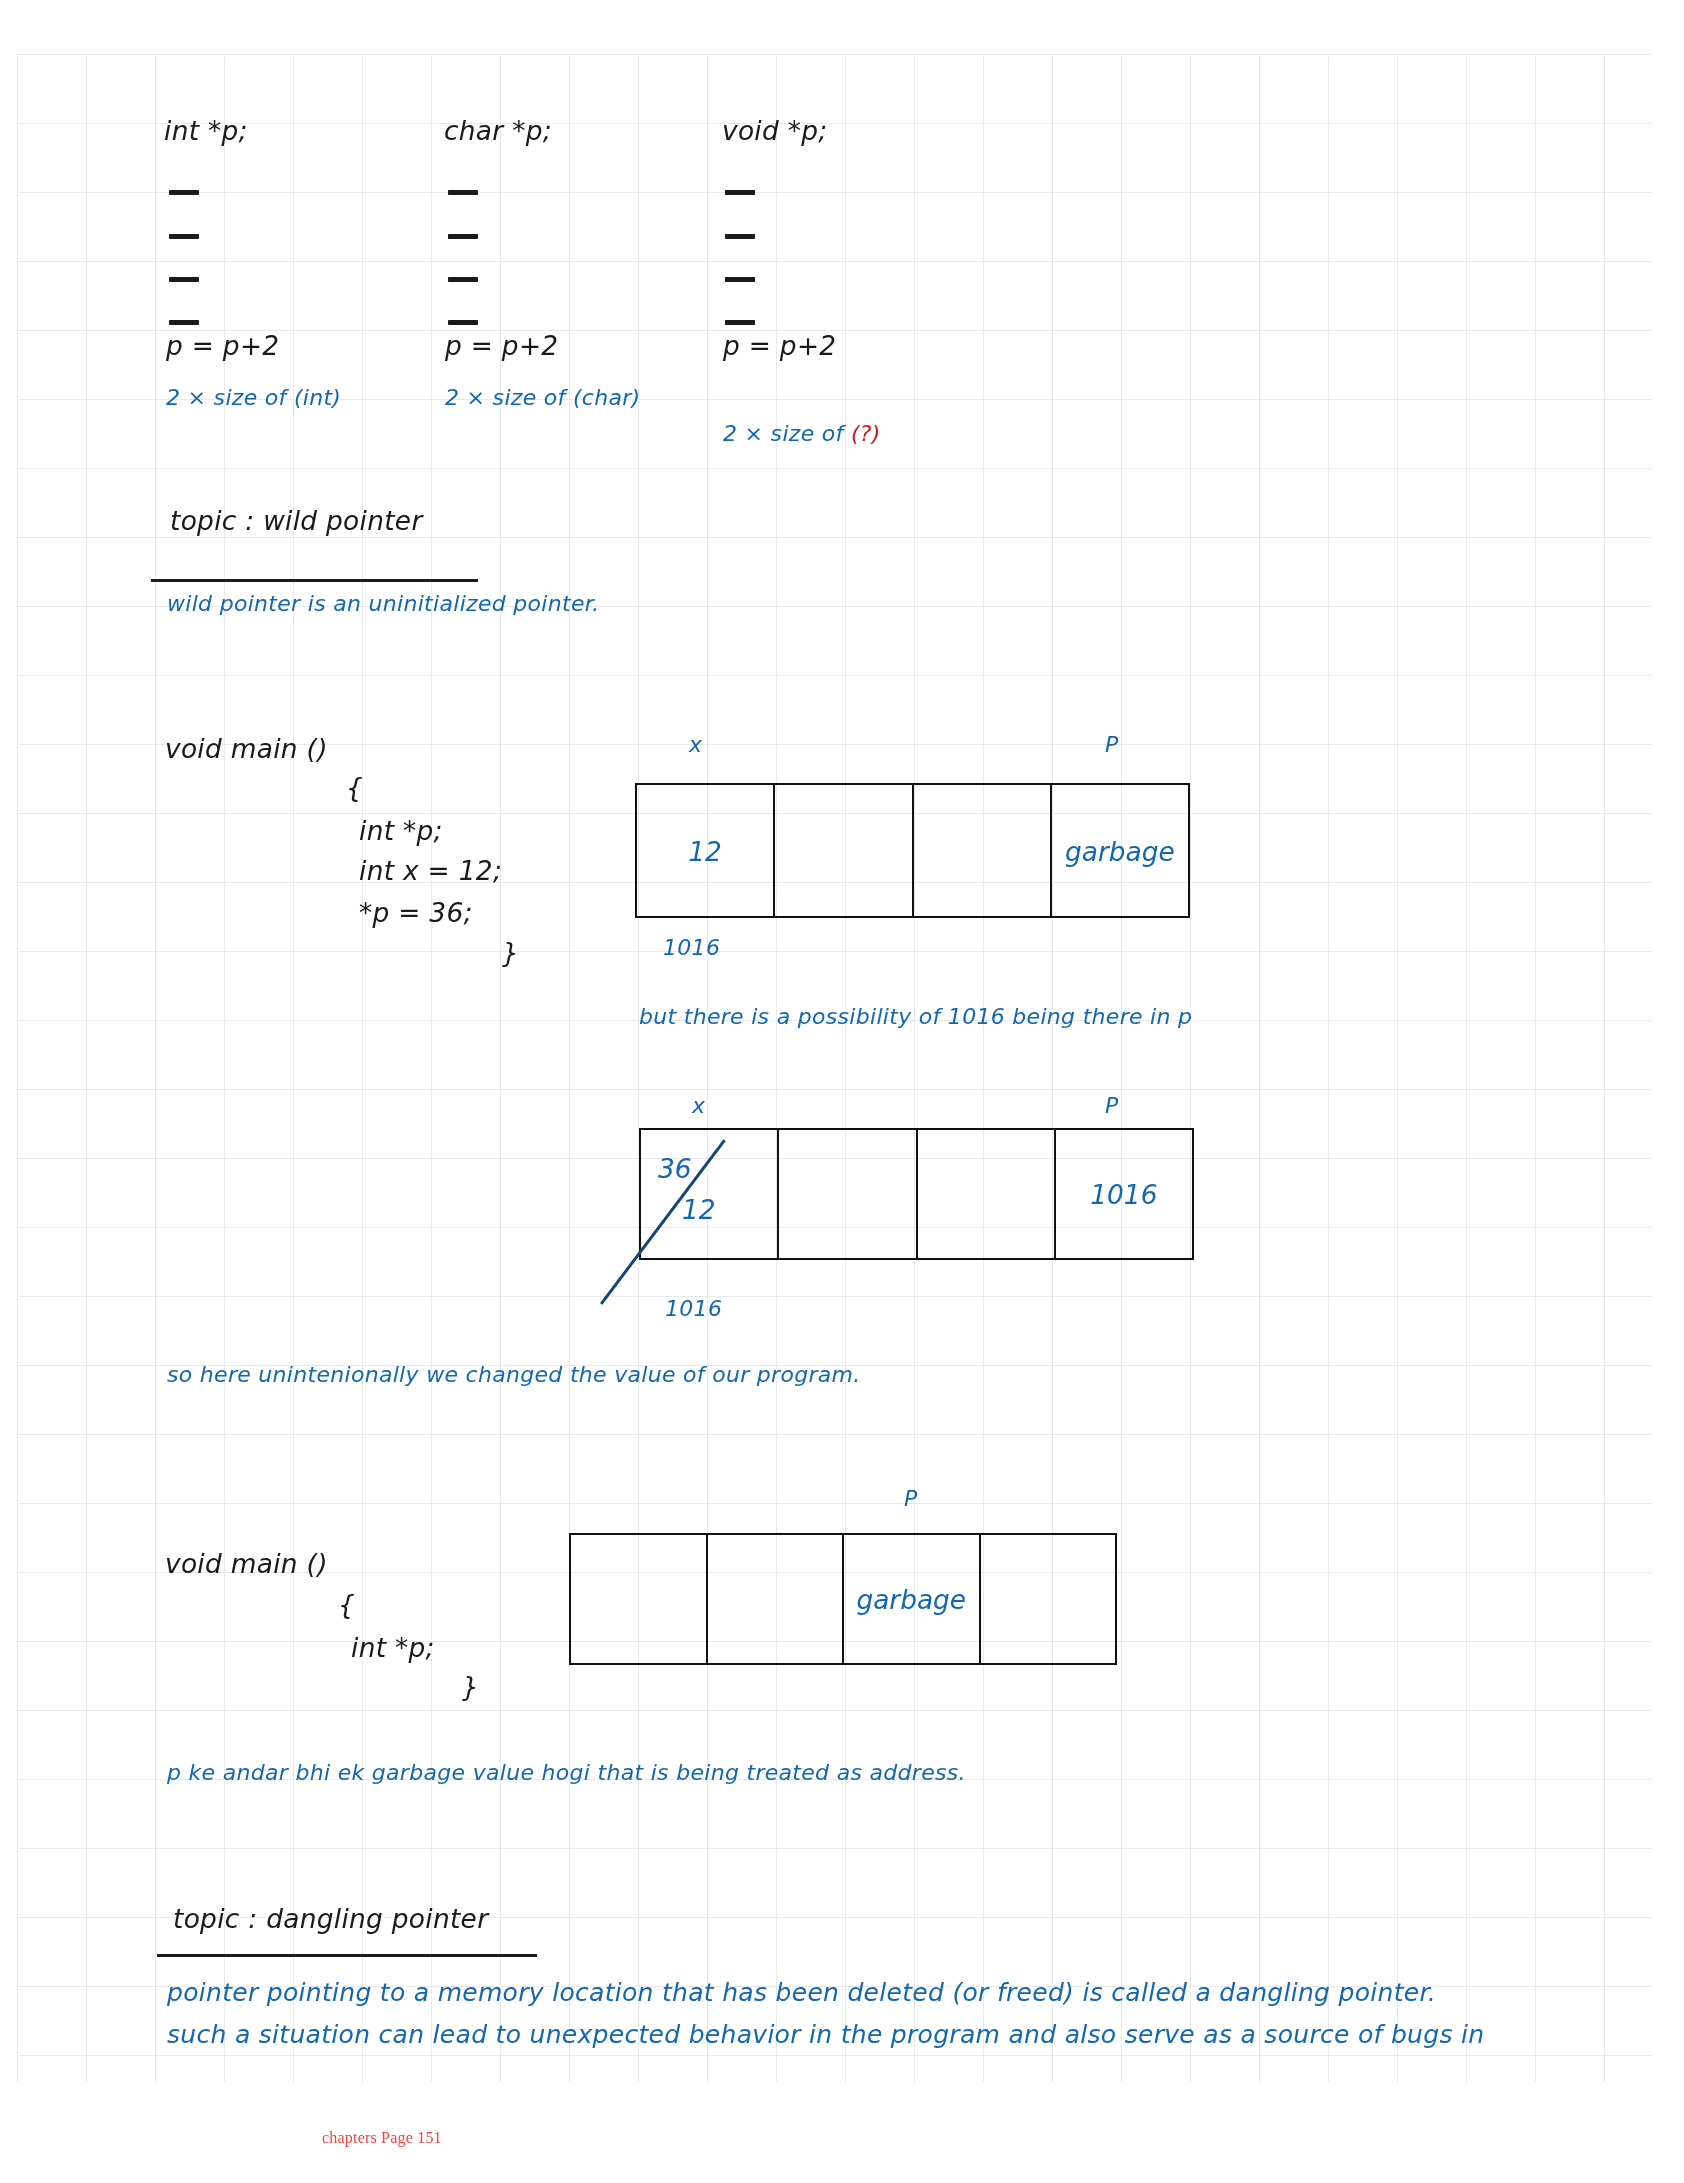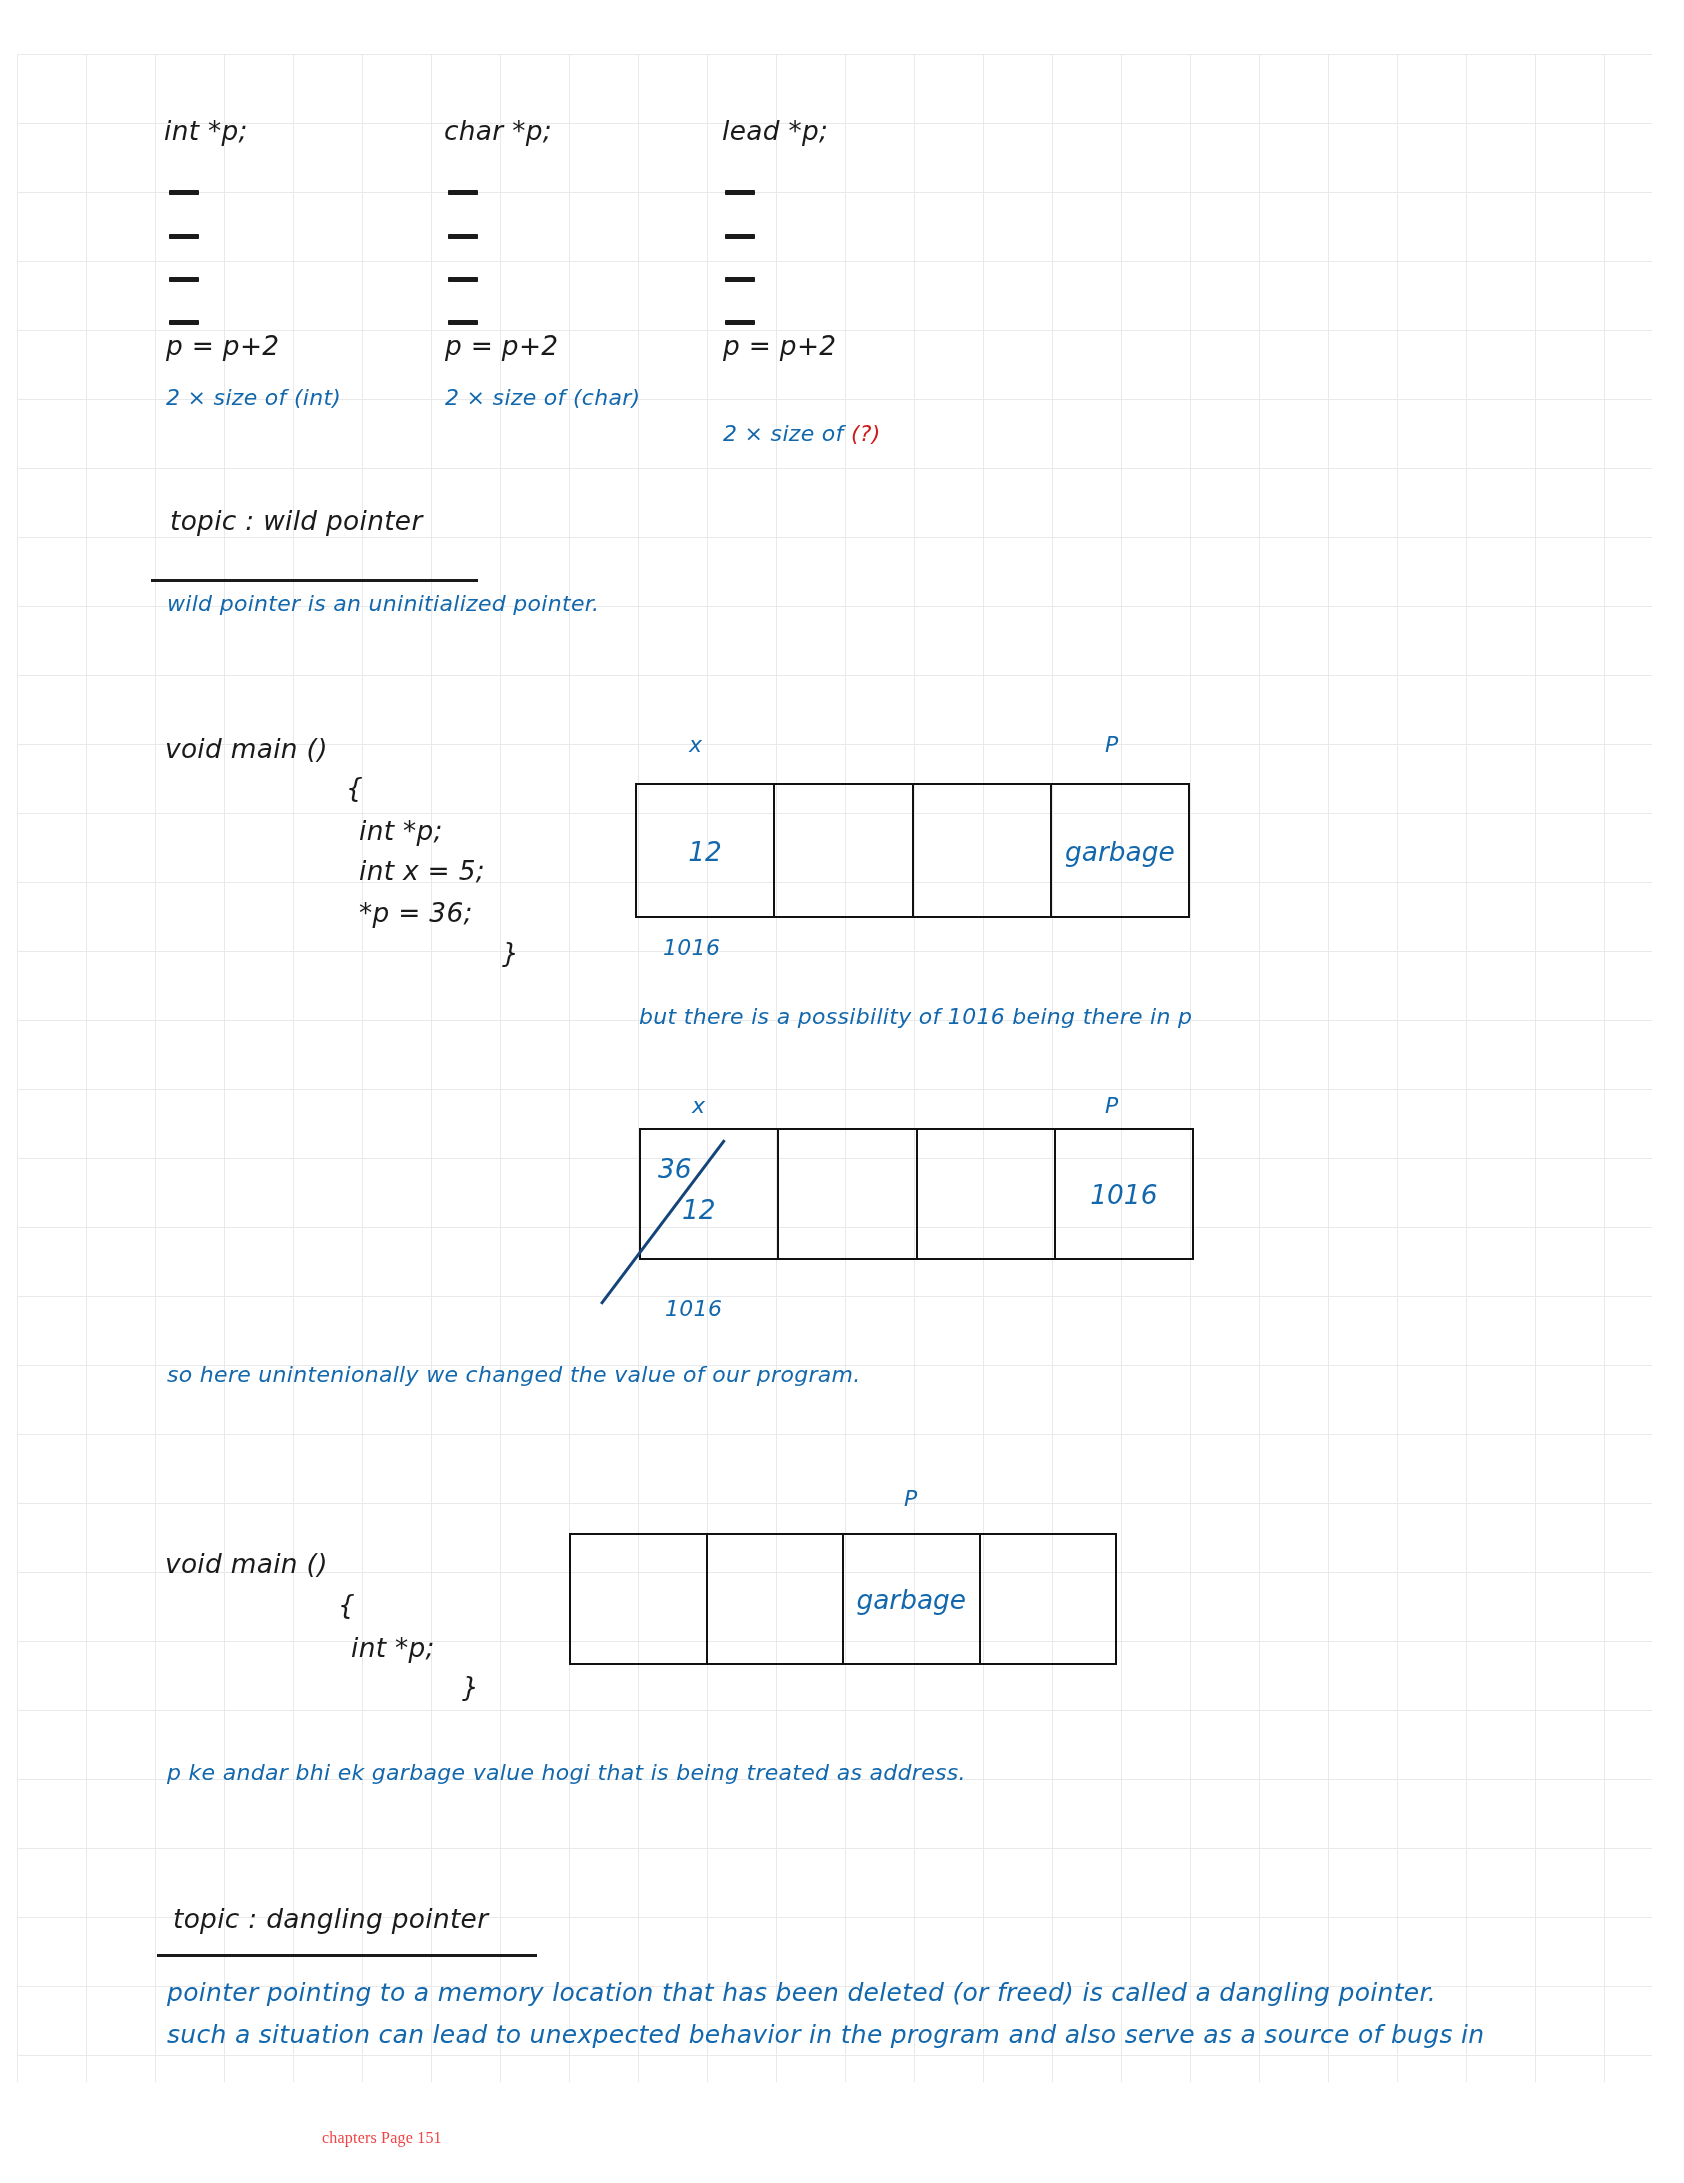--- a/index.html
+++ b/index.html
@@ -127,40 +127,40 @@
     <div class="hw sz-body" style="left:166px; top:385px;"><span class="ink-blue">2 × size of </span><span class="ink-blue">(int)</span></div>
 
     <div class="hw ink-black sz-head" style="left:444px; top:115px;">char *p;</div>
     <div class="dash" style="left:448px; top:190px;"></div>
     <div class="dash" style="left:448px; top:234px;"></div>
     <div class="dash" style="left:448px; top:277px;"></div>
     <div class="dash" style="left:448px; top:320px;"></div>
     <div class="hw ink-black sz-code" style="left:445px; top:330px;">p = p+2</div>
     <div class="hw sz-body" style="left:445px; top:385px;"><span class="ink-blue">2 × size of </span><span class="ink-blue">(char)</span></div>
 
-    <div class="hw ink-black sz-head" style="left:722px; top:115px;">lead *p;</div>
+    <div class="hw ink-black sz-head" style="left:722px; top:115px;">void *p;</div>
     <div class="dash" style="left:725px; top:190px;"></div>
     <div class="dash" style="left:725px; top:234px;"></div>
     <div class="dash" style="left:725px; top:277px;"></div>
     <div class="dash" style="left:725px; top:320px;"></div>
     <div class="hw ink-black sz-code" style="left:723px; top:330px;">p = p+2</div>
     <div class="hw sz-body" style="left:723px; top:385px;margin-top:36px;"><span class="ink-blue">2 × size of </span><span class="ink-red">(?)</span></div>
   </div>
 
   <div>
 
     <div class="hw ink-black sz-head" style="left:170px; top:505px;">topic : wild pointer</div>
     <div class="rule" style="left:151px; top:579px; width:327px;"></div>
 
     <div class="hw ink-blue sz-body" style="left:167px; top:591px;">wild pointer is an uninitialized pointer.</div>
 
     <div class="hw ink-black sz-code" style="left:165px; top:733px;">void main ()</div>
     <div class="hw ink-black sz-code" style="left:346px; top:772px;">{</div>
     <div class="hw ink-black sz-code" style="left:359px; top:815px;">int *p;</div>
-    <div class="hw ink-black sz-code" style="left:359px; top:855px;">int x = 5;</div>
+    <div class="hw ink-black sz-code" style="left:359px; top:855px;">int x = 12;</div>
     <div class="hw ink-black sz-code" style="left:359px; top:897px;">*p = 36;</div>
     <div class="hw ink-black sz-code" style="left:502px; top:937px;">}</div>
 
     <div class="hw ink-blue sz-body" style="left:689px; top:732px;">x</div>
     <div class="hw ink-blue sz-body" style="left:1105px; top:732px;">P</div>
 
     <div class="memtable" style="left:635px; top:783px; width:555px; height:135px;">
       <div class="memcell">
         <span class="cellval">12</span>
       </div>

